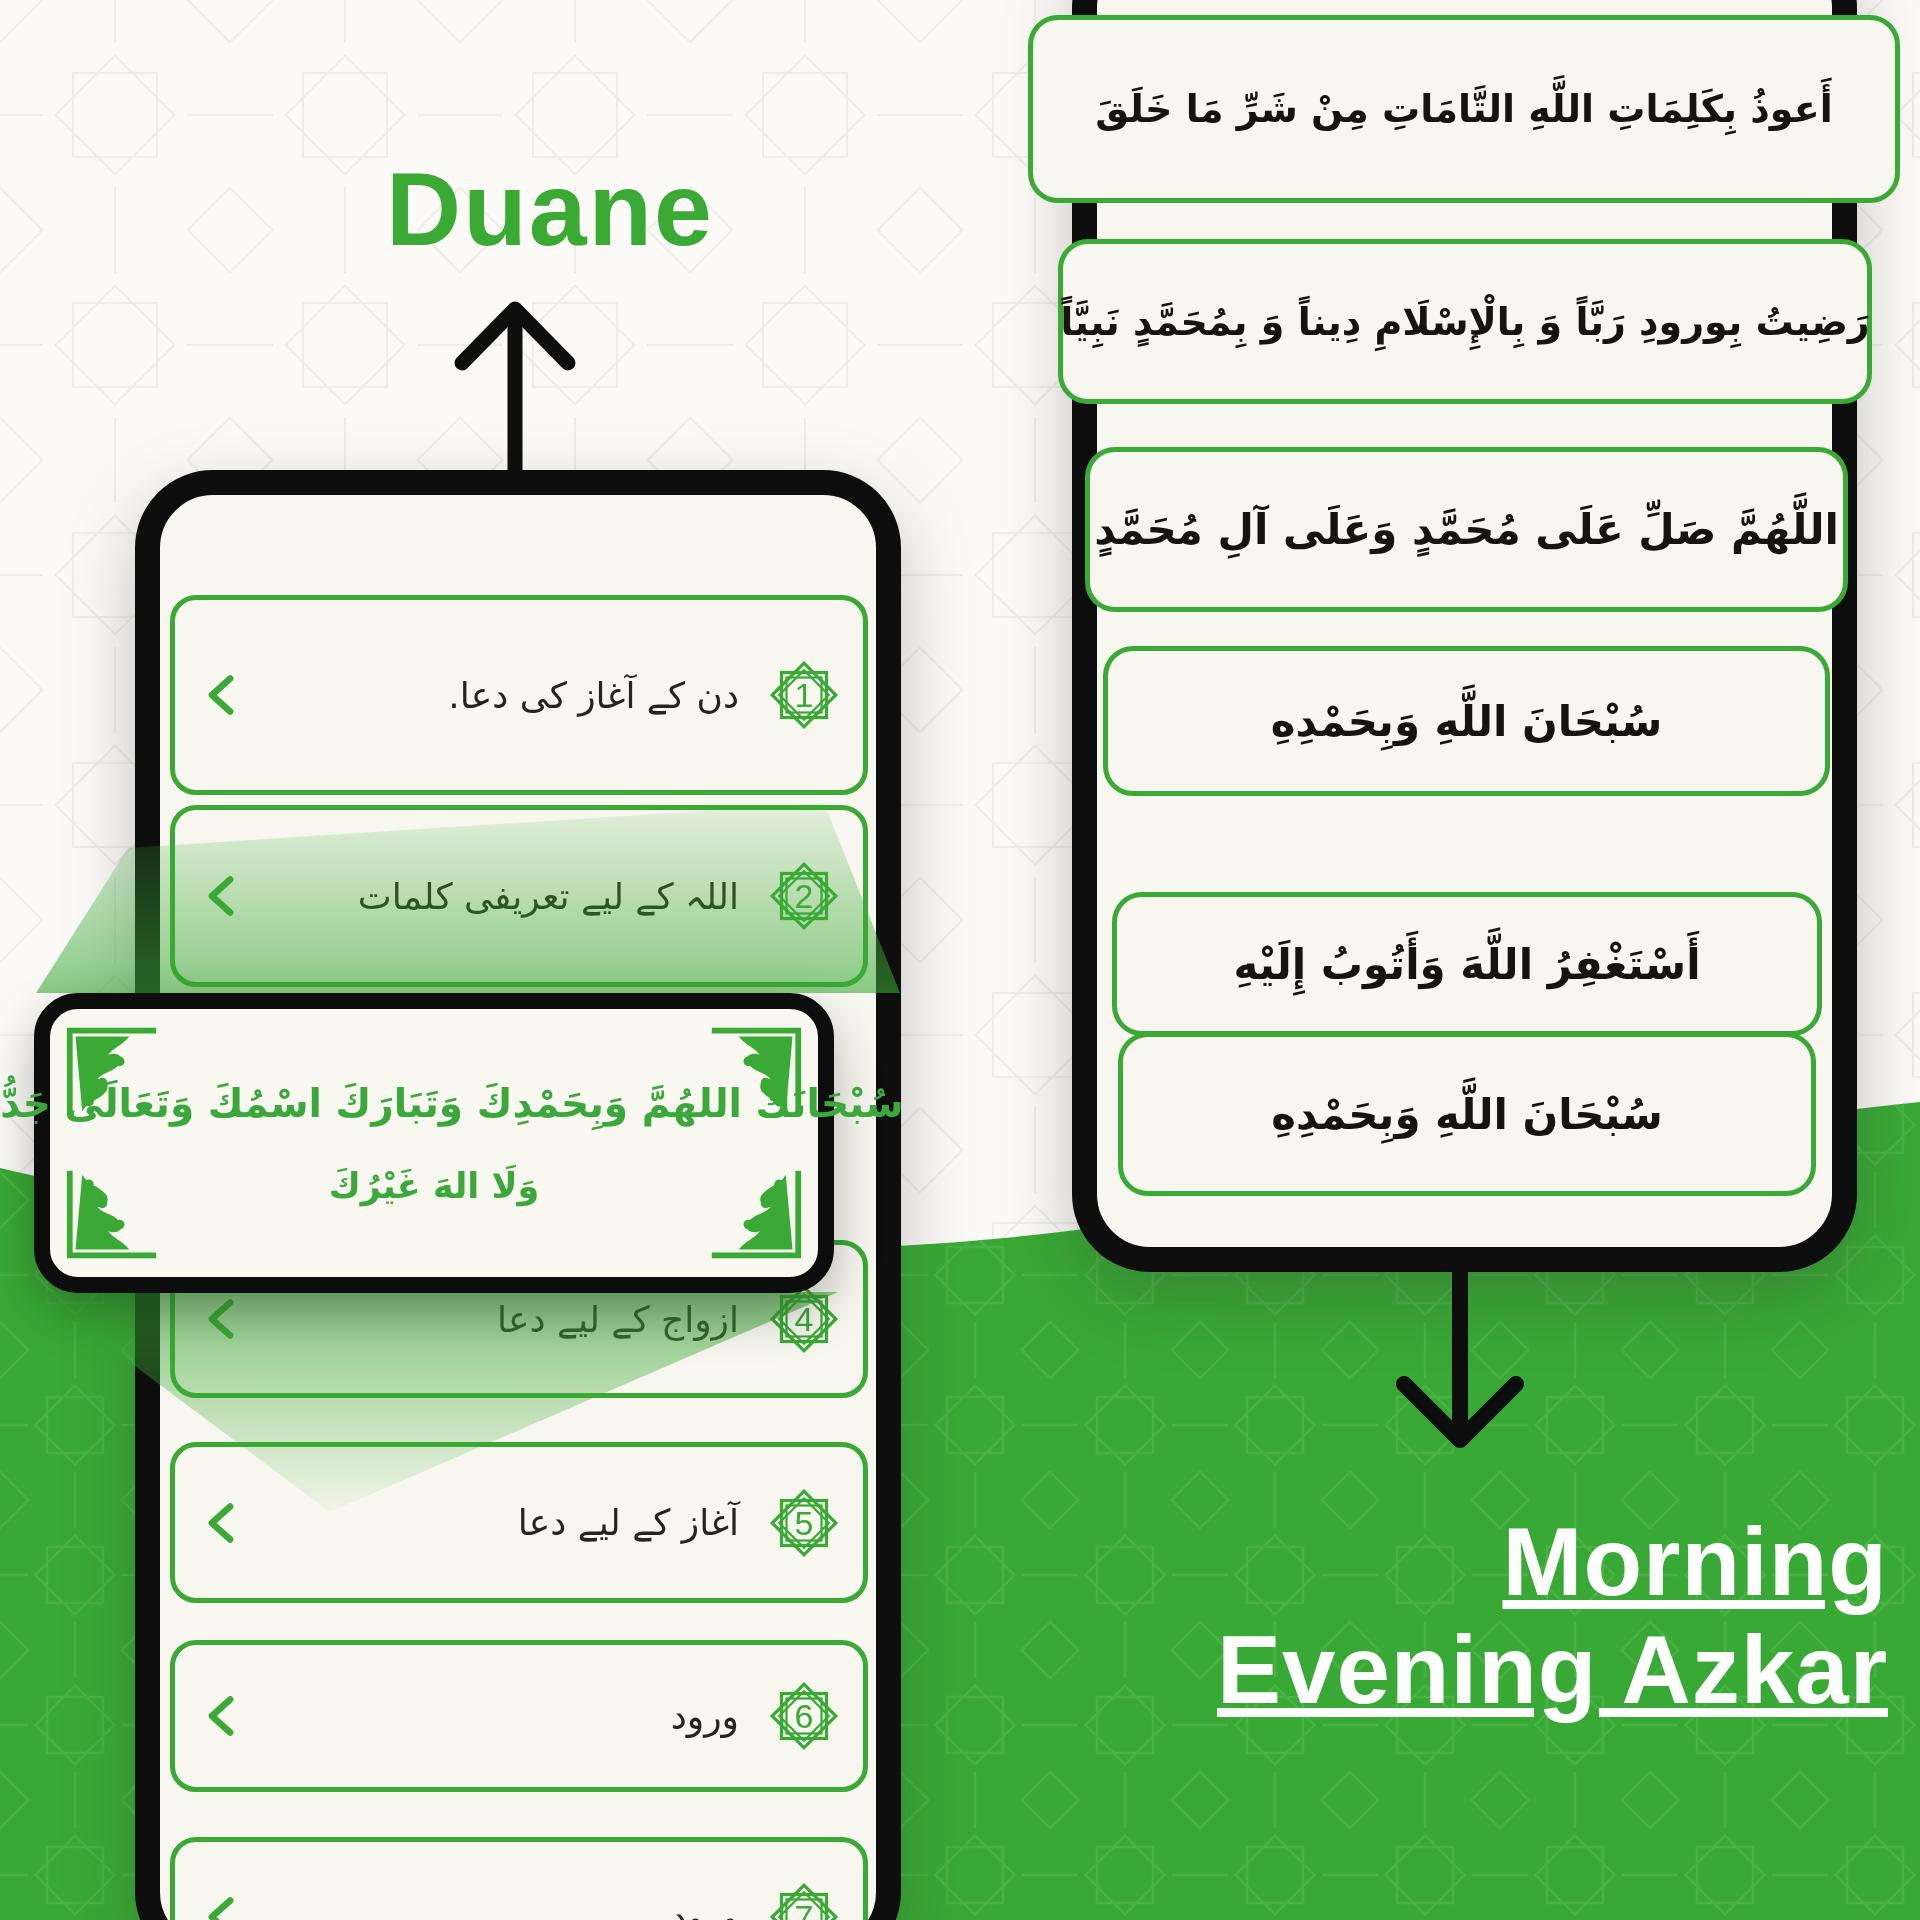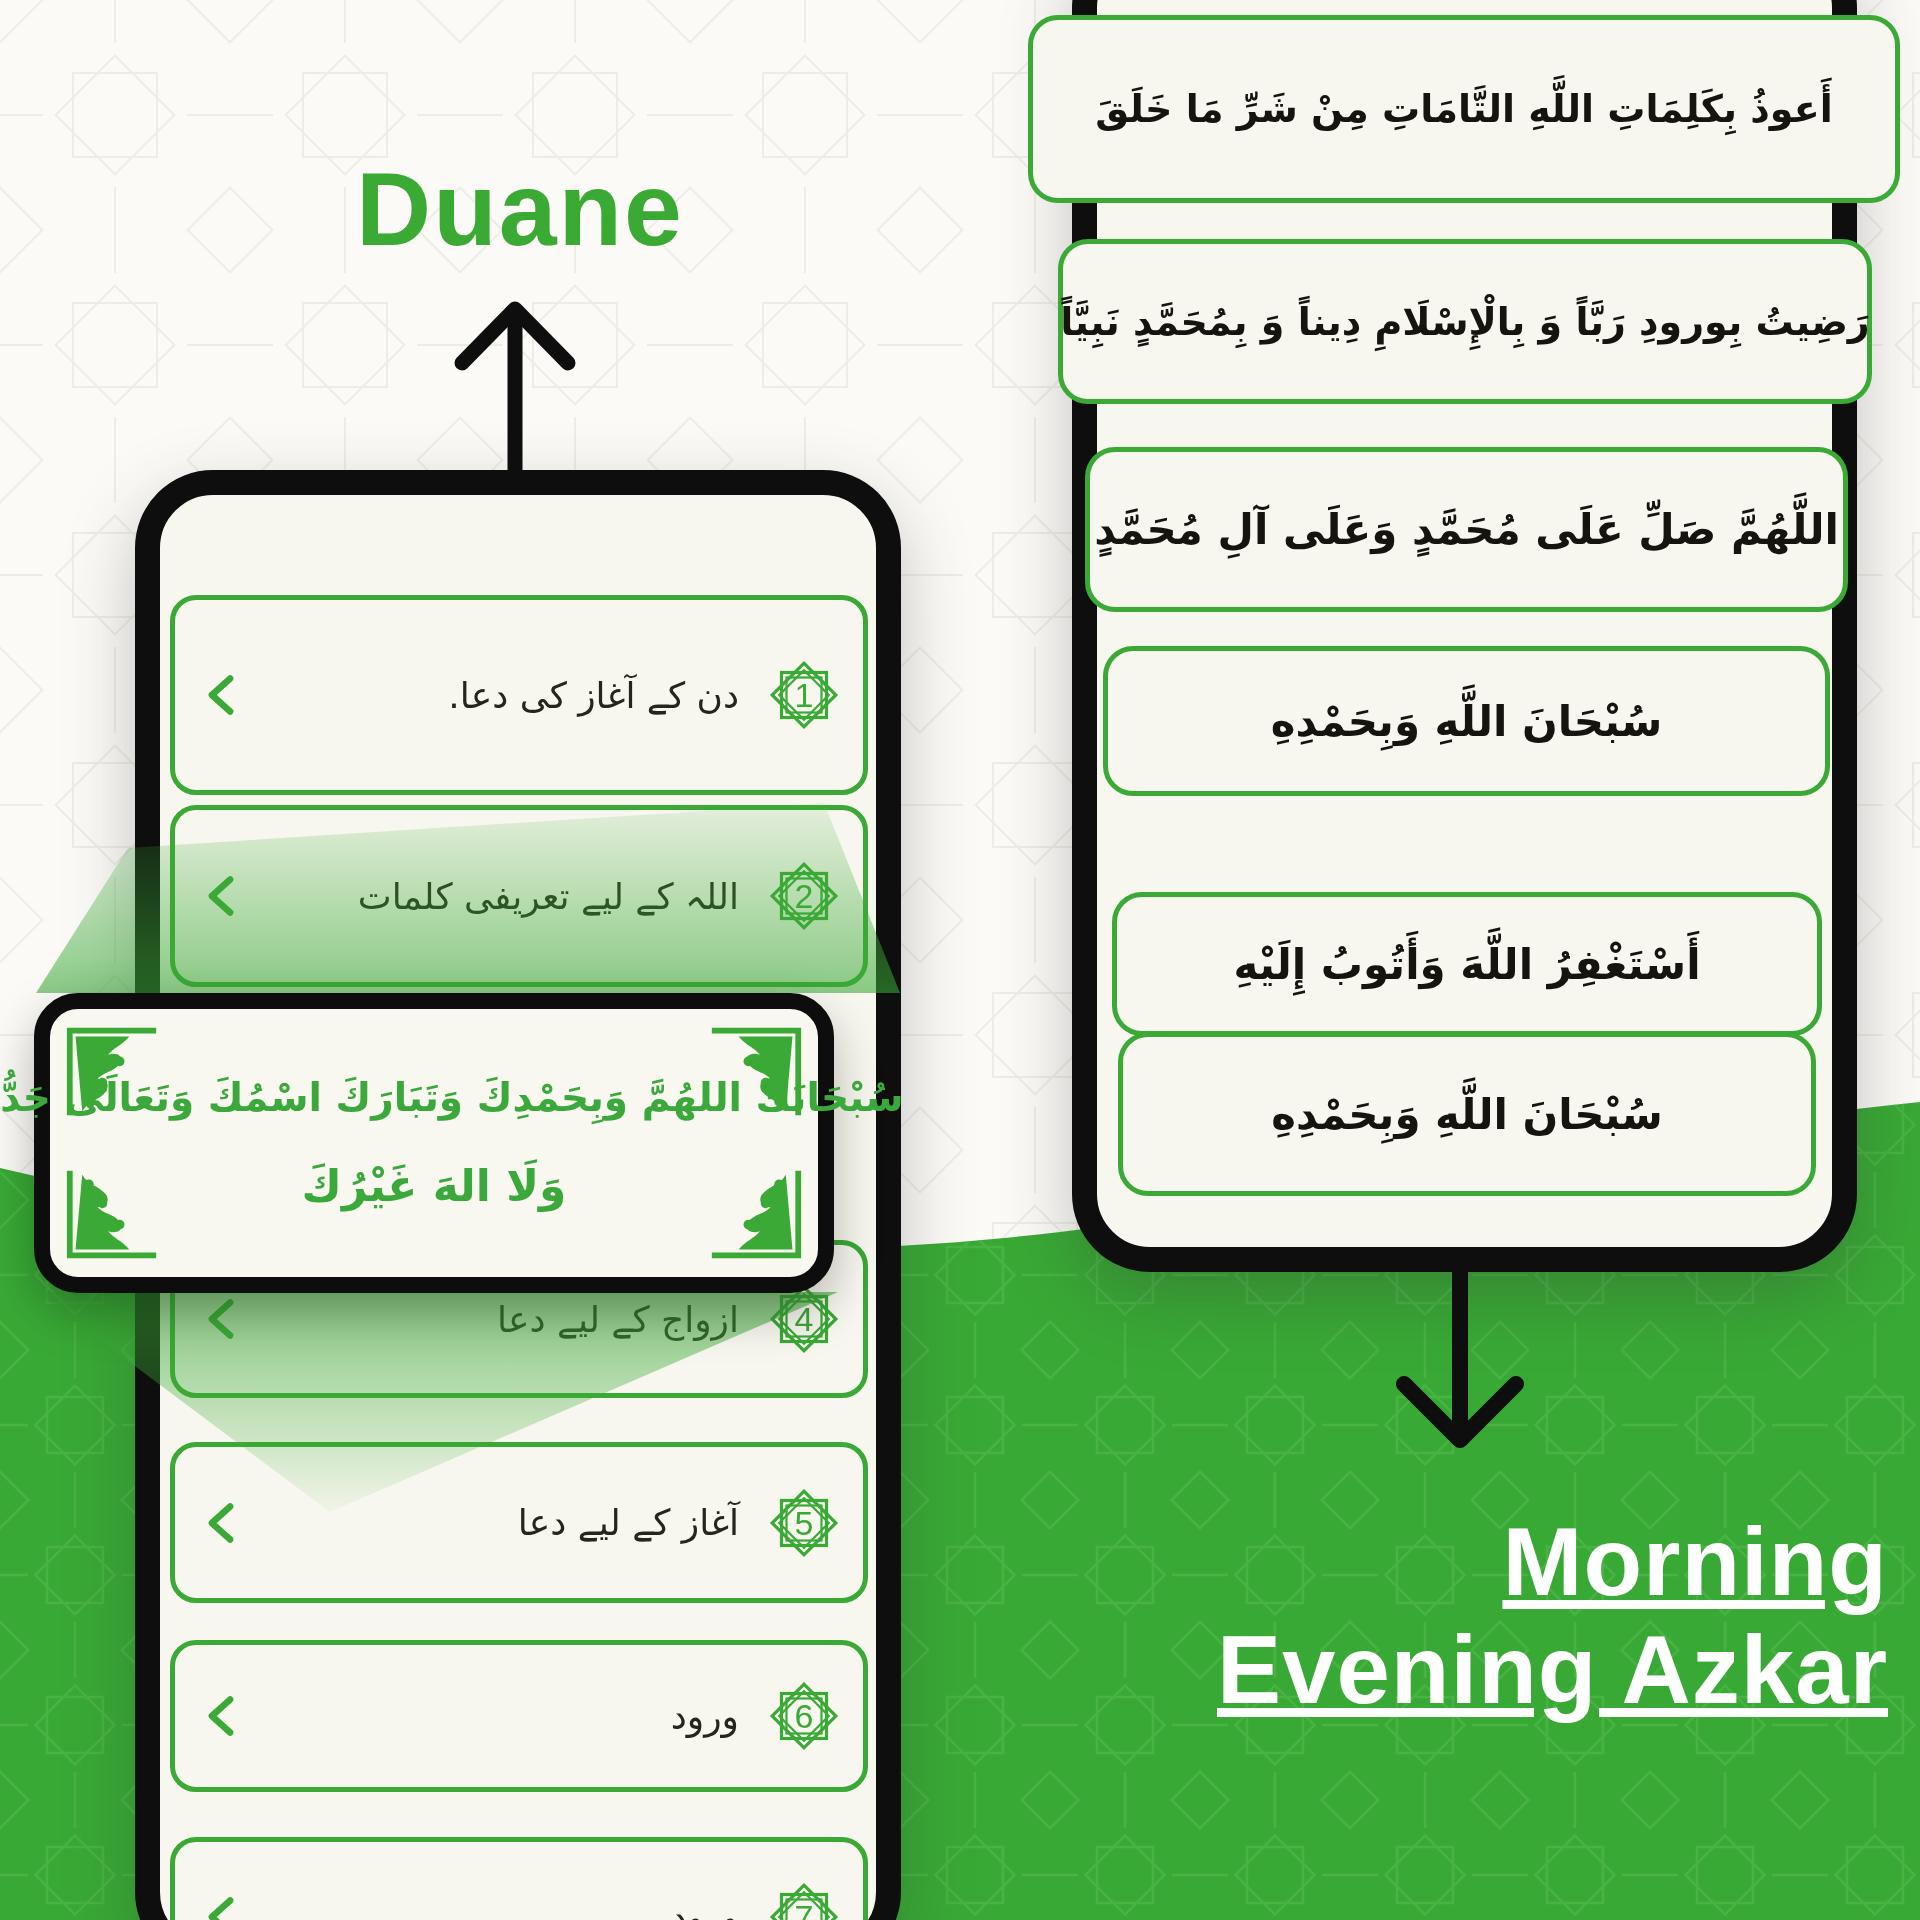--- a/index.html
+++ b/index.html
@@ -6,21 +6,21 @@
   .canvas{
     position:relative;width:1920px;height:1920px;overflow:hidden;
     font-family:"Liberation Sans",sans-serif;
   }
   .abs{position:absolute;}
   svg{display:block;}
 
   
   .duane{
     left:0;top:150px;width:1040px;text-align:center;
-    font-size:104px;font-weight:800;letter-spacing:2px;color:#3aaa35;
+    font-size:104px;font-weight:800;letter-spacing:2px;color:#3aaa35;padding-left:30px;
   }
   .heading{
     left:1040px;top:1508px;width:848px;text-align:right;color:#ffffff;
     font-size:96px;font-weight:800;line-height:1.12;letter-spacing:1px;text-decoration:underline;
   }
 
   
   .phone{
     background:#f8f7ef;border:25px solid #0e0e0e;border-radius:78px;
     box-shadow:0 26px 70px rgba(50,50,50,.28);box-sizing:border-box;
@@ -60,21 +60,21 @@
     left:34px;top:993px;width:800px;height:300px;box-sizing:border-box;
     background:#f8f7f0;border:16px solid #0d0d0d;border-radius:44px;
     box-shadow:0 20px 48px rgba(0,0,0,.28);
     display:flex;flex-direction:column;align-items:center;justify-content:center;gap:40px;
   }
   .popup-line{
     font-family:"DejaVu Sans",sans-serif;font-weight:700;color:#3aa83a;
     direction:rtl;white-space:nowrap;
   }
   .popup-line.l1{font-size:39px;}
-  .popup-line.l2{font-size:44px;}
+  .popup-line.l2{font-size:35px;}
   .corner{position:absolute;width:96px;height:96px;color:#3aa935;}
   .corner.tl{left:14px;top:14px;}
   .corner.tr{right:14px;top:14px;transform:scaleX(-1);}
   .corner.bl{left:14px;bottom:14px;transform:scaleY(-1);}
   .corner.br{right:14px;bottom:14px;transform:scale(-1,-1);}
 
   .z0{z-index:0}.z1{z-index:1}.z2{z-index:2}.z3{z-index:3}.z4{z-index:4}.z5{z-index:5}
 </style>
 </head>
 <body>

